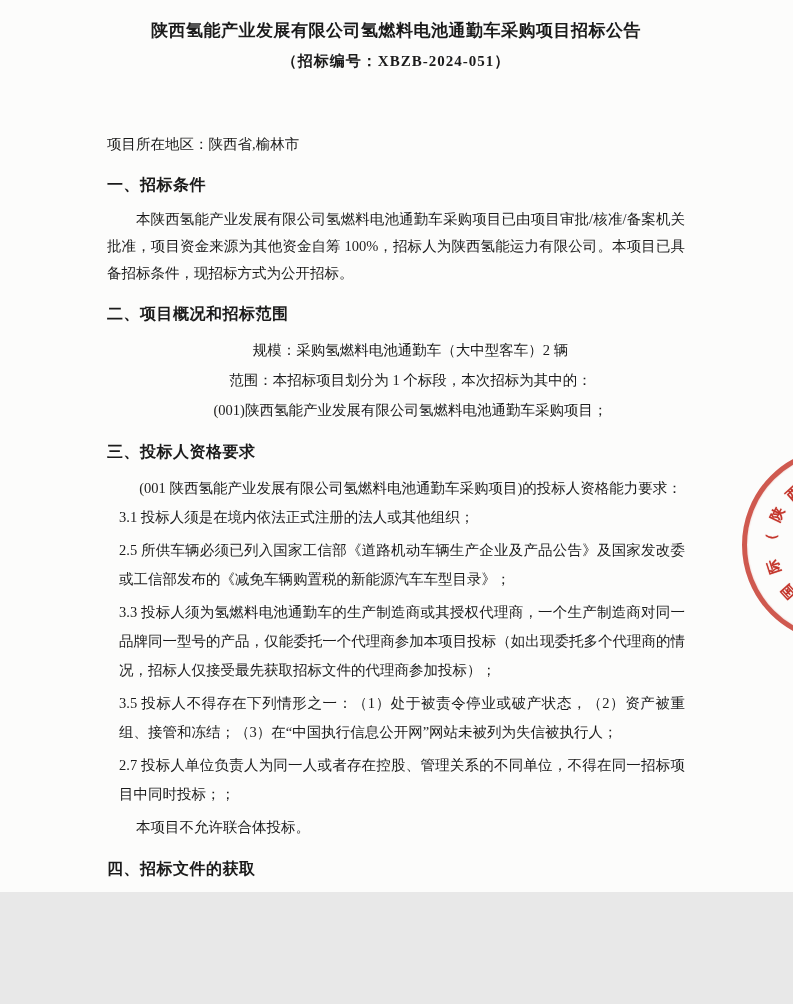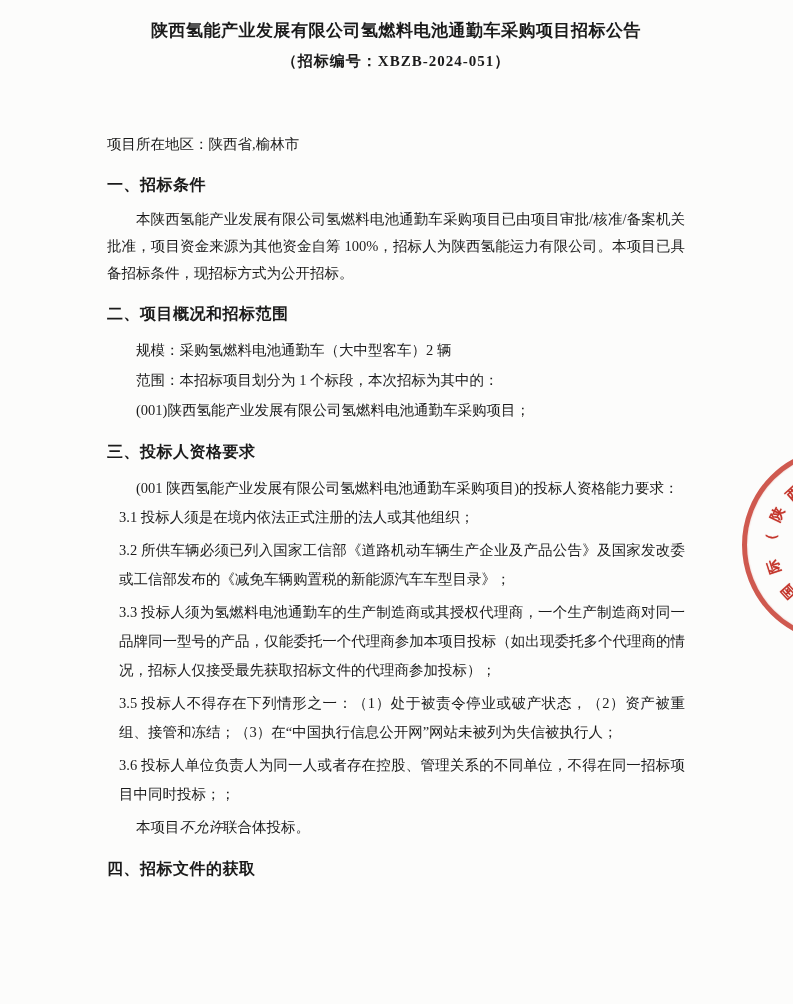--- a/index.html
+++ b/index.html
@@ -1,18 +1,18 @@
 <!DOCTYPE html>
 <html><head>
 <meta charset="utf-8">
 <style>
   html,body { margin:0; padding:0; background:#e8e8e8; }
   .page {
     position:relative;
-    width:793px; height:1004px;
+    width:793px; height:892px;
     margin:0 auto;
     background:#fcfcfb;
     overflow:hidden;
     font-family:"Liberation Serif","DejaVu Serif",serif;
     color:#1b1b1b;
   }
   .doc {
     position:absolute; inset:0;
     padding:18px 108px 0 107px;
     box-sizing:border-box;
@@ -36,30 +36,31 @@
     letter-spacing:.5px;
   }
   .para {
     font-size:14.5px; line-height:27px;
     text-align:justify; text-indent:2em;
     margin:0 0 5px 0;
   }
   .line-indent {
     font-size:14.5px; line-height:30px;
     padding-left:2em;
+    text-align:center;
   }
   .item {
     font-size:14.5px; line-height:29px;
     text-align:justify; margin:0 0 4px 12px;
   }
   .note {
     font-size:14.5px; line-height:29px;
     padding-left:2em; margin-top:4px;
   }
-  .note .em { font-style:italic; }
+  .note .em { }
   
   .seal {
     position:absolute; left:742px; top:447px;
     width:196px; height:196px;
     opacity:.95; pointer-events:none;
   }
   .seal-ring {
     position:absolute; inset:0;
     border:5px solid rgba(194,43,31,.82);
     border-radius:50%;
@@ -94,24 +95,24 @@
     <p class="para">本陕西氢能产业发展有限公司氢燃料电池通勤车采购项目已由项目审批/核准/备案机关批准，项目资金来源为其他资金自筹 100%，招标人为陕西氢能运力有限公司。本项目已具备招标条件，现招标方式为公开招标。</p>
 
     <div class="sec-heading">二、项目概况和招标范围</div>
     <div class="line-indent">规模：采购氢燃料电池通勤车（大中型客车）2 辆</div>
     <div class="line-indent">范围：本招标项目划分为 1 个标段，本次招标为其中的：</div>
     <div class="line-indent">(001)陕西氢能产业发展有限公司氢燃料电池通勤车采购项目；</div>
 
     <div class="sec-heading">三、投标人资格要求</div>
     <div class="line-indent">(001 陕西氢能产业发展有限公司氢燃料电池通勤车采购项目)的投标人资格能力要求：</div>
     <p class="item">3.1 投标人须是在境内依法正式注册的法人或其他组织；</p>
-    <p class="item">3.2 所供车辆必须已列入国家工信部《道路机动车辆生产企业及产品公告》及国家发改委或工信部发布的《减免车辆购置税的新能源汽车车型目录》；</p>
+    <p class="item">2.5 所供车辆必须已列入国家工信部《道路机动车辆生产企业及产品公告》及国家发改委或工信部发布的《减免车辆购置税的新能源汽车车型目录》；</p>
     <p class="item">3.3 投标人须为氢燃料电池通勤车的生产制造商或其授权代理商，一个生产制造商对同一品牌同一型号的产品，仅能委托一个代理商参加本项目投标（如出现委托多个代理商的情况，招标人仅接受最先获取招标文件的代理商参加投标）；</p>
     <p class="item">3.5 投标人不得存在下列情形之一：（1）处于被责令停业或破产状态，（2）资产被重组、接管和冻结；（3）在“中国执行信息公开网”网站未被列为失信被执行人；</p>
-    <p class="item">3.6 投标人单位负责人为同一人或者存在控股、管理关系的不同单位，不得在同一招标项目中同时投标；；</p>
+    <p class="item">2.7 投标人单位负责人为同一人或者存在控股、管理关系的不同单位，不得在同一招标项目中同时投标；；</p>
     <div class="note">
       <span>本项目</span><span class="em">不允许</span><span>联合体投标。</span>
     </div>
 
     <div class="sec-heading">四、招标文件的获取</div>
   </div>
 
   <div class="seal">
     <div class="seal-ring"></div>
     <span class="seal-char">国</span>

